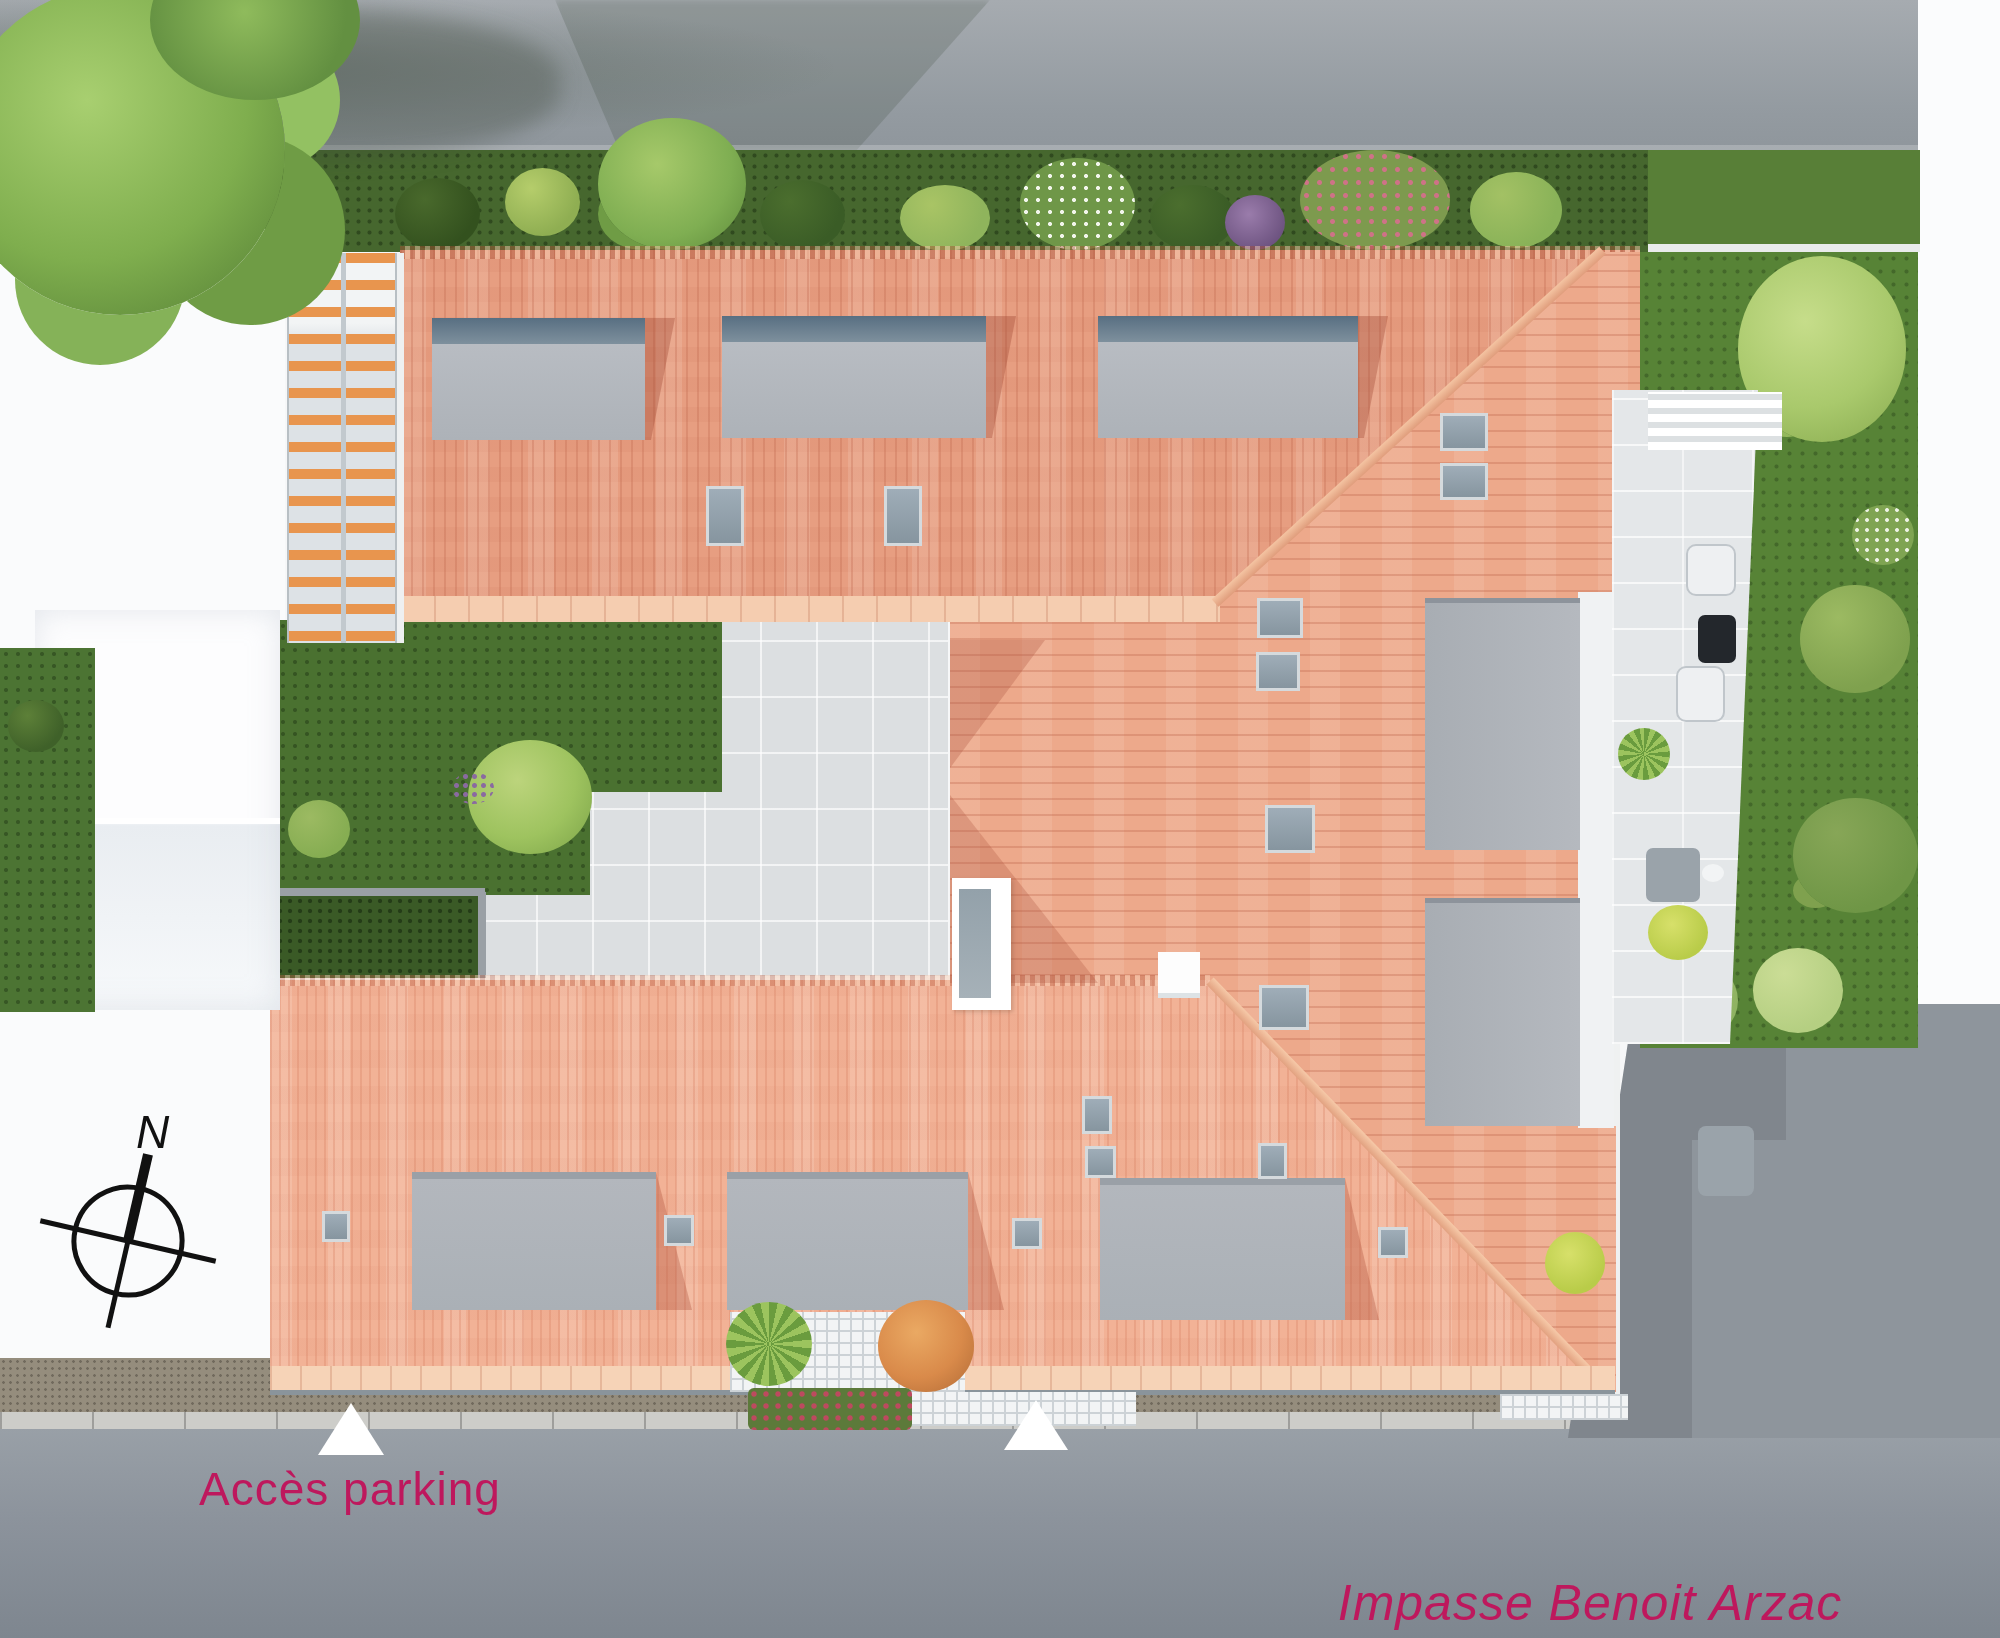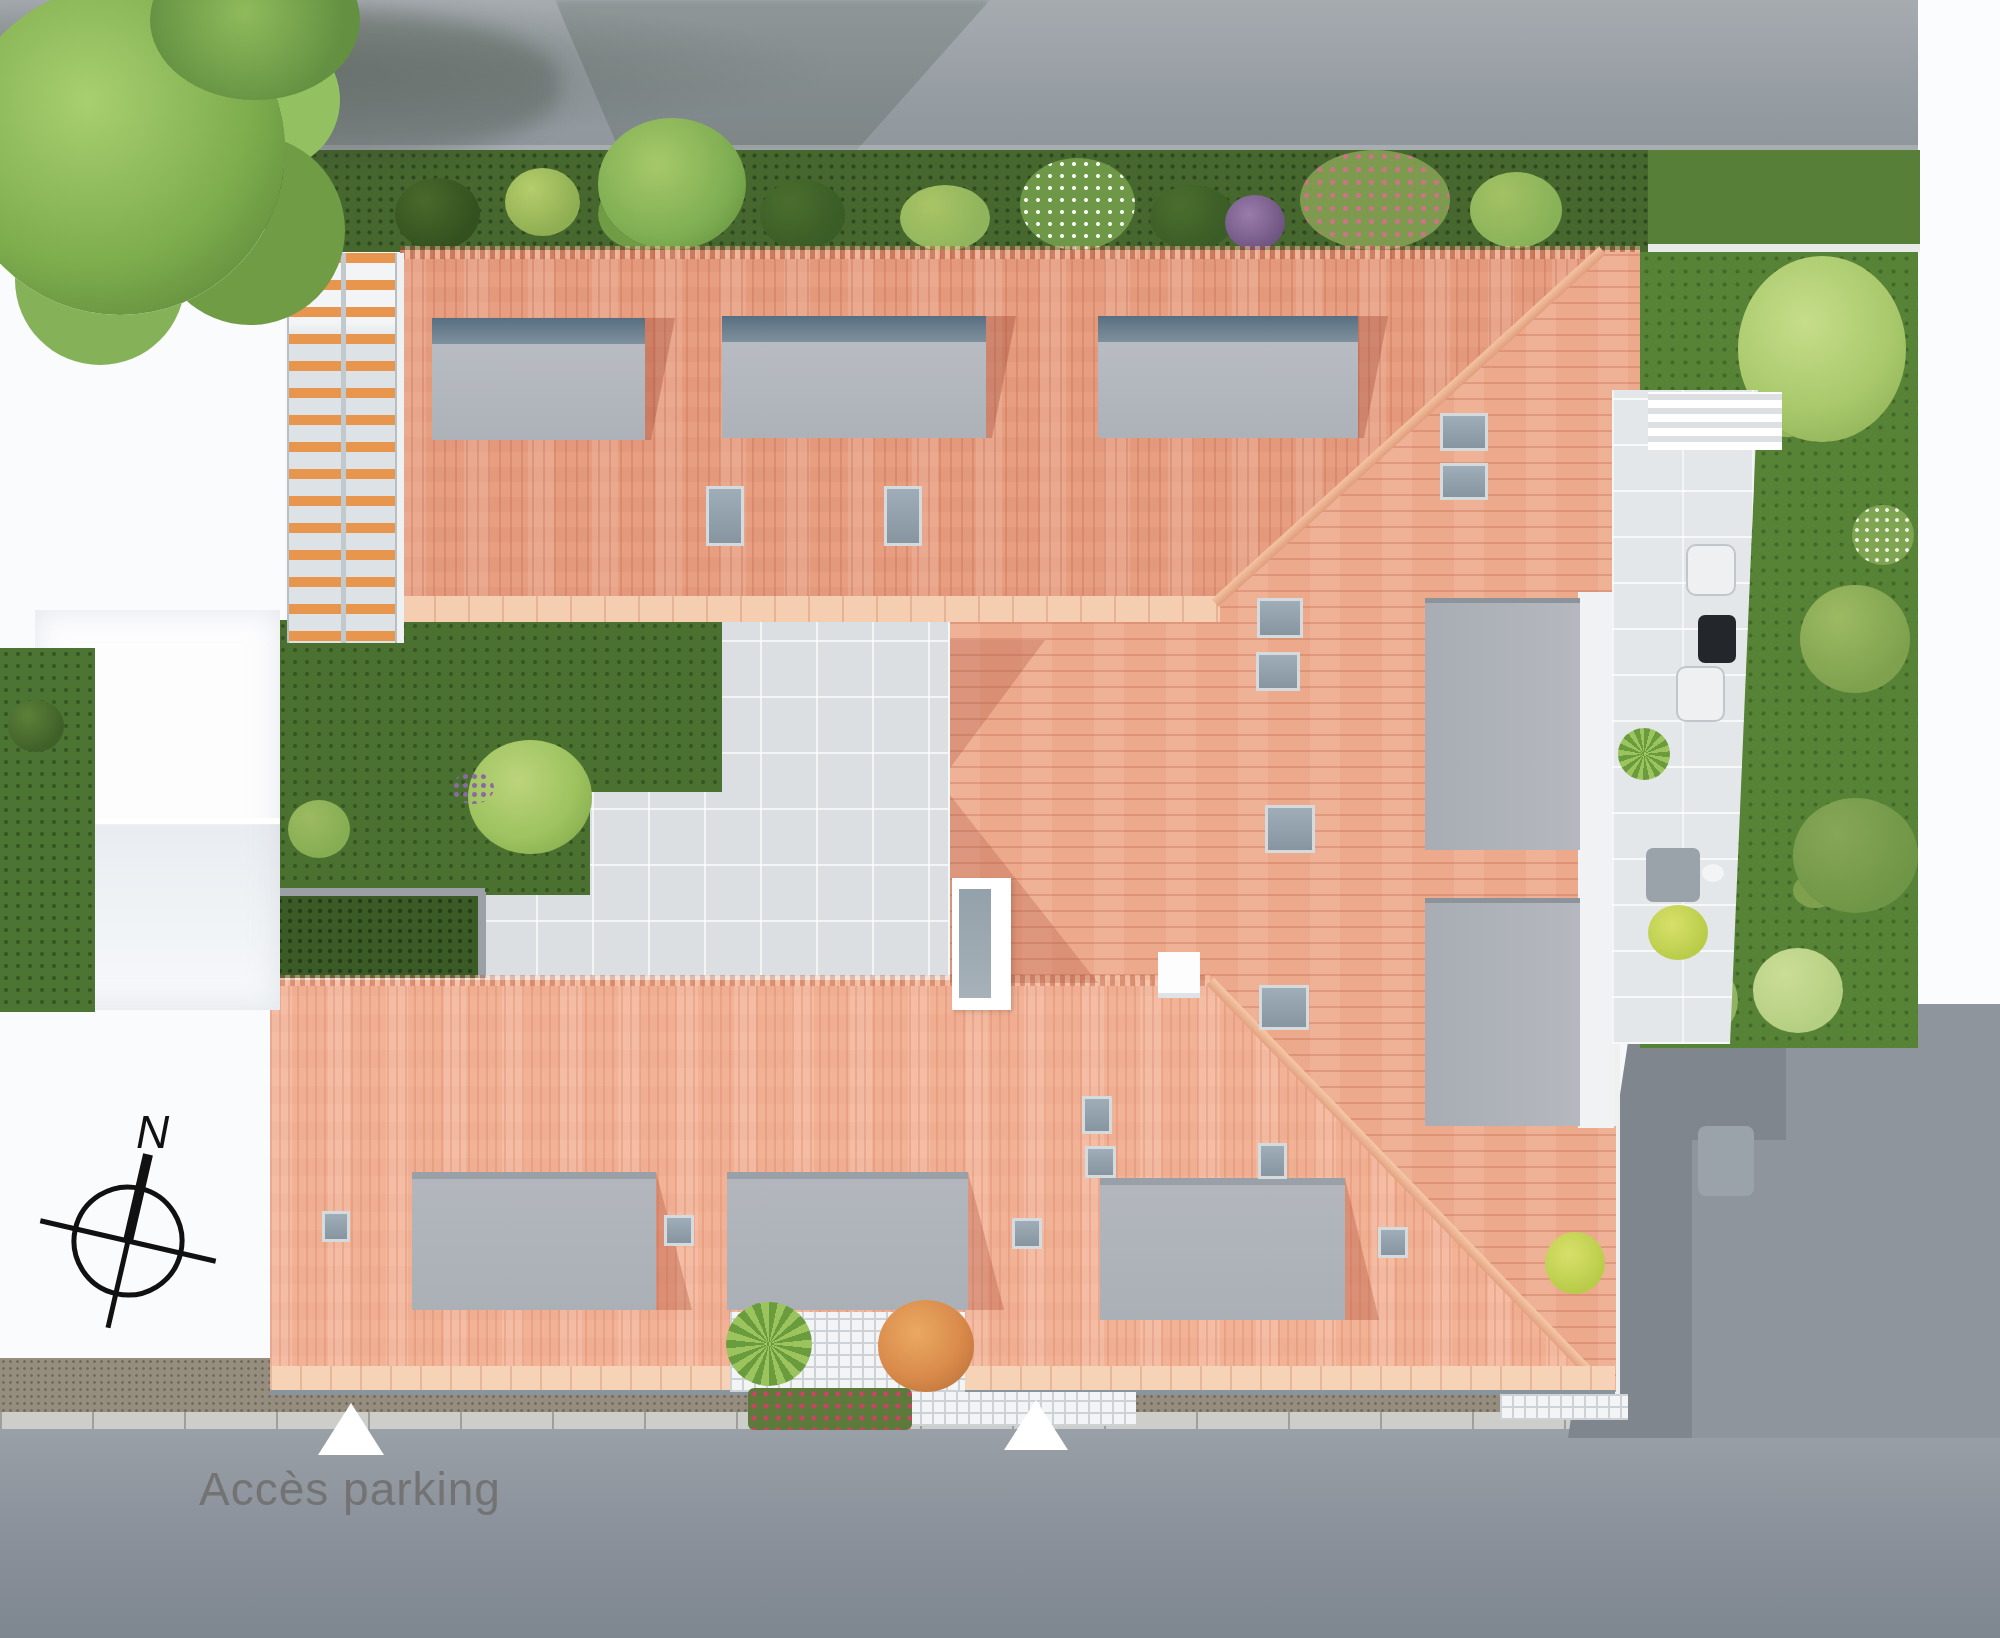--- a/index.html
+++ b/index.html
@@ -25,21 +25,21 @@
   .pave2{background-color:#e4e7e9;background-image:
     repeating-linear-gradient(0deg, rgba(255,255,255,.7) 0 2px, rgba(0,0,0,0) 2px 46px),
     repeating-linear-gradient(90deg, rgba(255,255,255,.55) 0 2px, rgba(0,0,0,0) 2px 70px);}
   .lattice{background-color:#f2f4f5;background-image:
     repeating-linear-gradient(90deg,#ccd2d6 0 2px, rgba(0,0,0,0) 2px 12px),
     repeating-linear-gradient(0deg,#ccd2d6 0 2px, rgba(0,0,0,0) 2px 12px);}
   .dormer{background:linear-gradient(180deg,#bbbfc5,#adb2b8);}
   .dormer .band{position:absolute;left:0;top:0;right:0;height:26px;background:linear-gradient(180deg,#586f82,#7e909d);}
   .terr{background:linear-gradient(90deg,#a8adb3,#b5b9bf);border-top:5px solid #8d939b;box-sizing:border-box;}
   .sqr{background:linear-gradient(180deg,#b3b7bd,#aab0b6);border-top:7px solid #9aa0a7;box-sizing:border-box;}
-  .lbl{position:absolute;color:#737373;text-align:center;letter-spacing:1px;}
+  .lbl{position:absolute;color:#be185d;text-align:center;letter-spacing:1px;}
   .tri{position:absolute;width:0;height:0;}
 </style>
 </head>
 <body>
 
 <div id="scene">
 
   <div class="a" style="left:0;top:0;width:2000px;height:152px;background:linear-gradient(180deg,#a6abb0,#949ba1 70%,#8f969c);"></div>
   <div class="a" style="left:555px;top:0;width:435px;height:152px;background:rgba(66,76,66,.22);clip-path:polygon(0 0,435px 0,300px 152px,65px 152px);filter:blur(3px);"></div>
   <div class="a" style="left:0;top:0;width:900px;height:152px;background:radial-gradient(ellipse at 18% 45%, rgba(55,70,55,.38), rgba(0,0,0,0) 65%);"></div>
@@ -195,14 +195,15 @@
       </g>
       <text x="108" y="62" font-size="46" font-style="italic" fill="#111" font-family="Liberation Sans, sans-serif">N</text>
     </svg>
   </div>
 
   <div class="tri" style="left:318px;top:1403px;border-left:33px solid rgba(0,0,0,0);border-right:33px solid rgba(0,0,0,0);border-bottom:52px solid #ffffff;"></div>
   <div class="lbl" style="left:150px;top:1462px;width:400px;font-size:46px;">Accès parking</div>
 
   <div class="tri" style="left:1004px;top:1400px;border-left:32px solid rgba(0,0,0,0);border-right:32px solid rgba(0,0,0,0);border-bottom:50px solid #ffffff;"></div>
 
+  <div class="lbl" style="left:1310px;top:1574px;width:560px;font-size:50px;font-style:italic;">Impasse Benoit Arzac</div>
 
 </div>
 
 </body></html>

